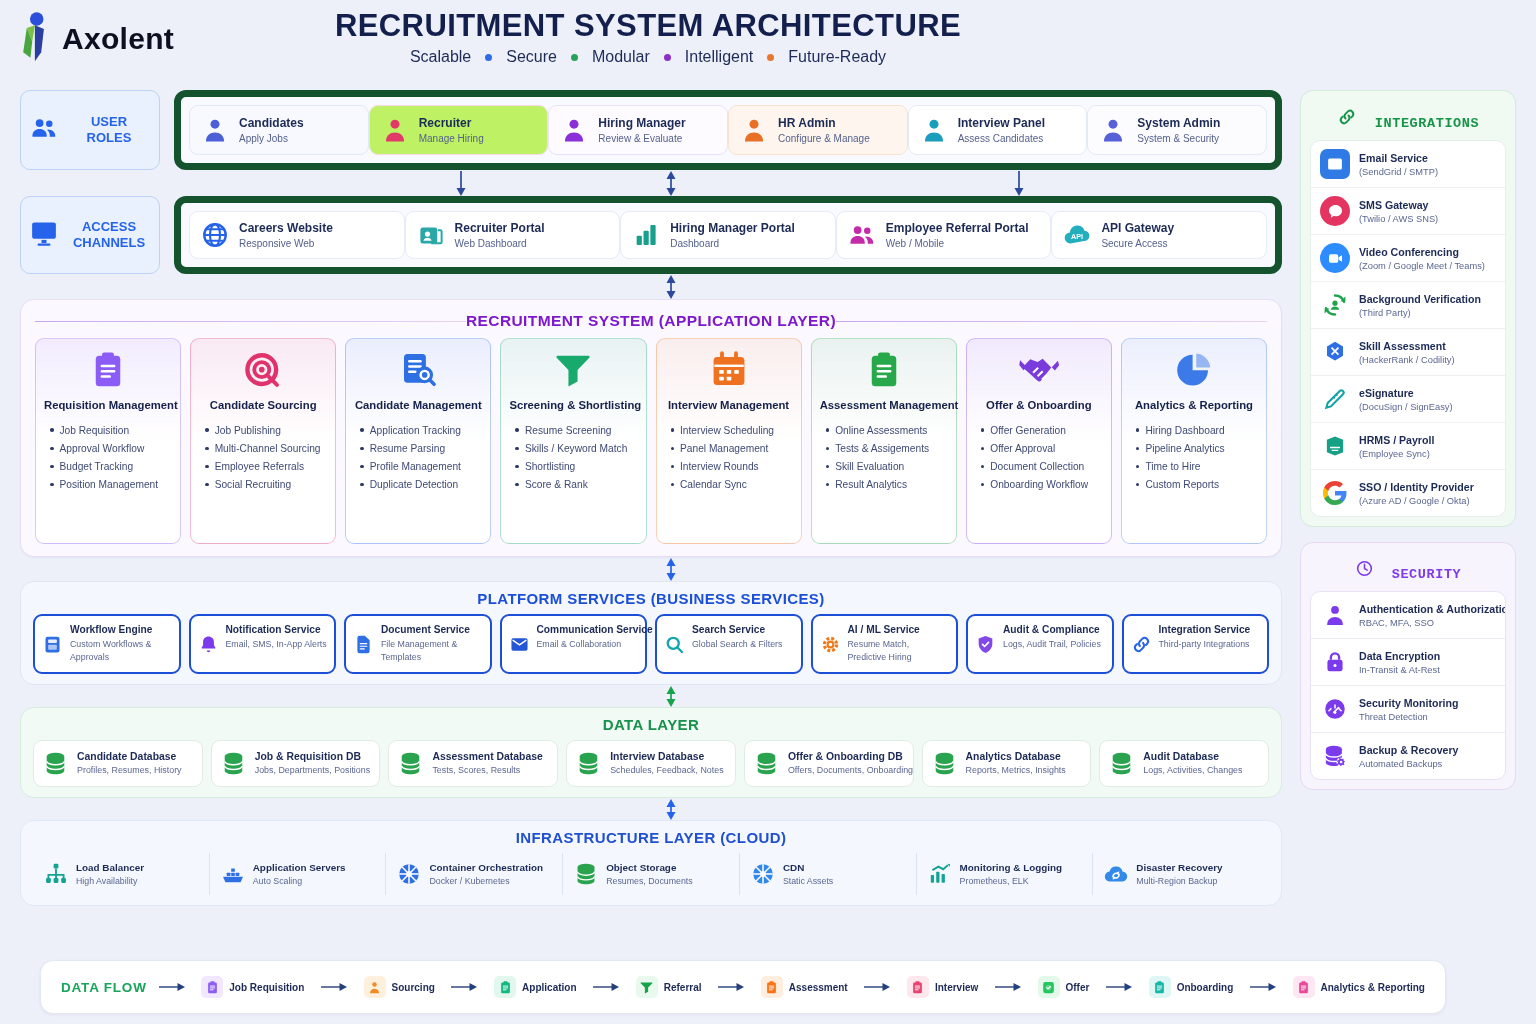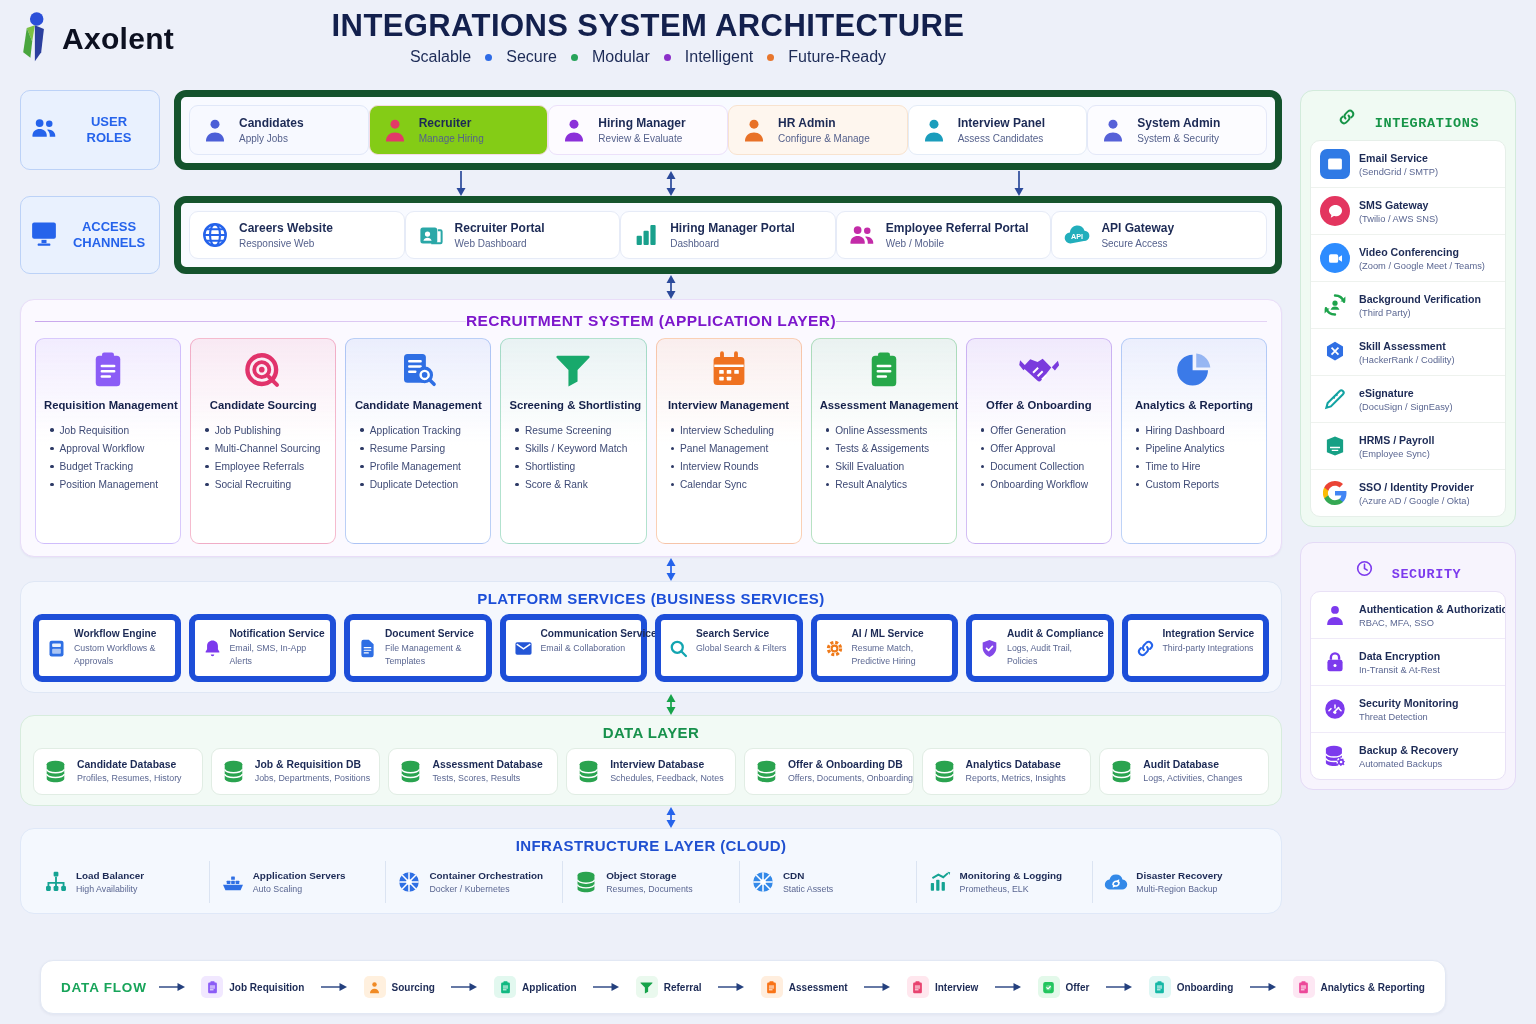--- a/index.html
+++ b/index.html
@@ -35,21 +35,21 @@
   .mod .mt{font-size:11.3px;font-weight:bold;text-align:center;color:#15214a;white-space:nowrap;}
   .mod ul{list-style:none;margin:10px 0 0;padding:0 0 0 6px;}
   .mod li{font-size:10.2px;color:#3e4a75;padding:3.6px 0;display:flex;align-items:center;gap:6px;white-space:nowrap;}
   .mod li .dot{width:3.5px;height:3.5px;border-radius:50%;background:#2d3a66;flex:0 0 auto;}
   
   .layerPanel{border-radius:14px;padding:6px 12px 10px;box-sizing:border-box;margin-top:0;}
   .layerPanel h2{margin:2px 0 7px;text-align:center;font-size:15px;font-weight:800;letter-spacing:.4px;}
   .platPanel{background:#f4f7fd;border:1px solid #dfe7f5;}
   .platPanel h2{color:#1c4fd8;}
   .platCards{display:flex;gap:8px;}
-  .pcard{flex:1;background:#fff;border:6px solid #1d4ed8;border-radius:9px;padding:8px 7px;display:flex;gap:7px;box-sizing:border-box;min-width:0;}
+  .pcard{flex:1;background:#fff;border:2px solid #1d4ed8;border-radius:9px;padding:8px 7px;display:flex;gap:7px;box-sizing:border-box;min-width:0;}
   .pcard .tt{font-size:10.2px;font-weight:bold;color:#1c2a55;white-space:nowrap;}
   .pcard .st{font-size:8.8px;color:#5a6691;margin-top:3px;line-height:1.45;}
   .dataPanel{background:#f2faf5;border:1px solid #d7ecdd;}
   .dataPanel h2{color:#17914c;}
   .dataCards{display:flex;gap:8px;}
   .dcard{flex:1;background:#fff;border:1px solid #e1ede4;border-radius:9px;padding:9px 8px;display:flex;gap:8px;align-items:center;box-sizing:border-box;min-width:0;}
   .dcard .tt{font-size:10.4px;font-weight:bold;color:#1c2a55;white-space:nowrap;}
   .dcard .st{font-size:8.9px;color:#5a6691;margin-top:3px;white-space:nowrap;}
   .infraPanel{background:#f4f8fe;border:1px solid #dfe8f8;}
   .infraPanel h2{color:#2050d0;}
@@ -92,21 +92,21 @@
         <svg width="36" height="54" viewBox="0 0 40 58">
           <circle cx="23" cy="9" r="7.5" fill="#2b4fd8"></circle>
           <path d="M12 19 L21 16 L18 34 Z" fill="#7cc142"></path>
           <path d="M21 16 L31 20 L28 46 L21 56 Z" fill="#2b3f9e"></path>
           <path d="M18 34 L12 19 L8 46 L16 52 Z" fill="#49a53e"></path>
         </svg>
       </span>
       <span class="bname">Axolent</span>
     </div>
     <div class="titleblock">
-      <h1>INTEGRATIONS SYSTEM ARCHITECTURE</h1>
+      <h1>RECRUITMENT SYSTEM ARCHITECTURE</h1>
       <div class="tagline" id="tagline">
           <span>Scalable</span>
           <span class="tagdot" style="background:#2e6be6"></span>
           <span>Secure</span>
           <span class="tagdot" style="background:#27a35a"></span>
           <span>Modular</span>
           <span class="tagdot" style="background:#8b2fc9"></span>
           <span>Intelligent</span>
           <span class="tagdot" style="background:#e8762d"></span>
           <span>Future-Ready</span>
@@ -131,21 +131,21 @@
               <svg width="30" height="30" viewBox="0 0 24 24" fill="#4c5fd7">
                 <circle cx="12" cy="7.3" r="3.6"></circle>
                 <path d="M4.8 20.6c0-4.1 3.2-6.7 7.2-6.7s7.2 2.6 7.2 6.7v.6H4.8z"></path>
               </svg>
             </span>
             <span style="min-width:0">
               <div class="tt">Candidates</div>
               <div class="st">Apply Jobs</div>
             </span>
           </div>
-          <div class="ucard" style="background:#84cc16;border-color:#f6dbe4">
+          <div class="ucard" style="background:#bef264;border-color:#f6dbe4">
             <span class="chip">
               <svg width="30" height="30" viewBox="0 0 24 24" fill="#e23a68">
                 <circle cx="12" cy="7.3" r="3.6"></circle>
                 <path d="M4.8 20.6c0-4.1 3.2-6.7 7.2-6.7s7.2 2.6 7.2 6.7v.6H4.8z"></path>
               </svg>
             </span>
             <span style="min-width:0">
               <div class="tt">Recruiter</div>
               <div class="st">Manage Hiring</div>
             </span>

